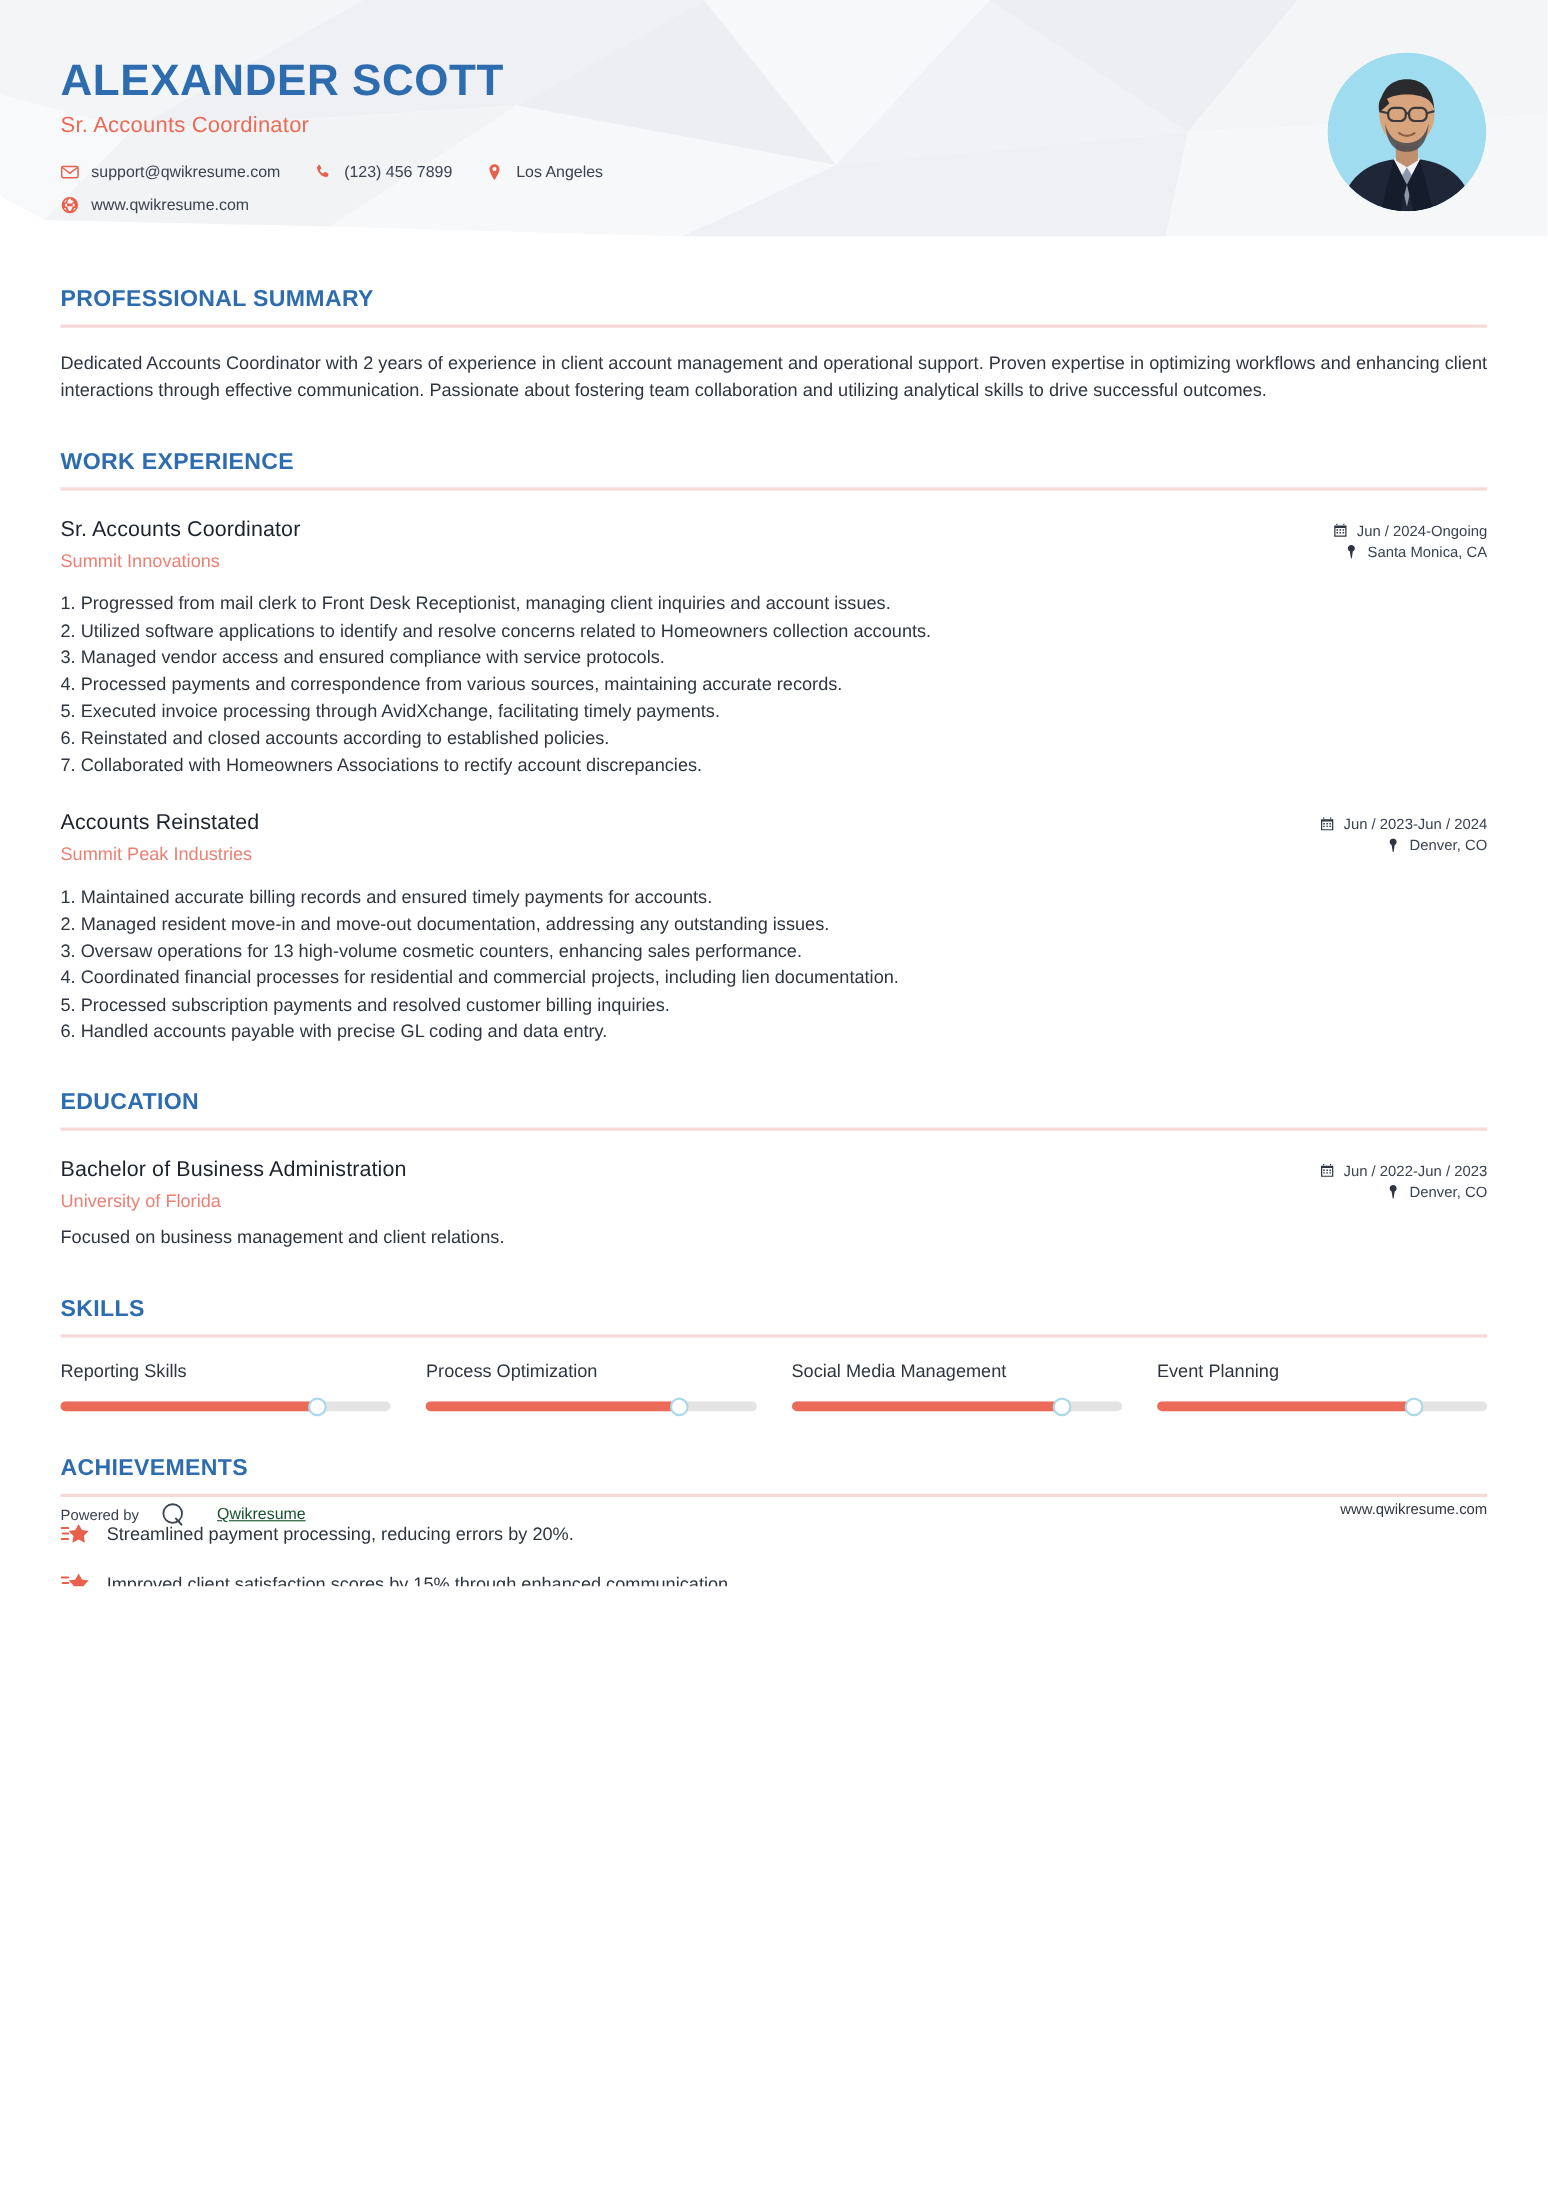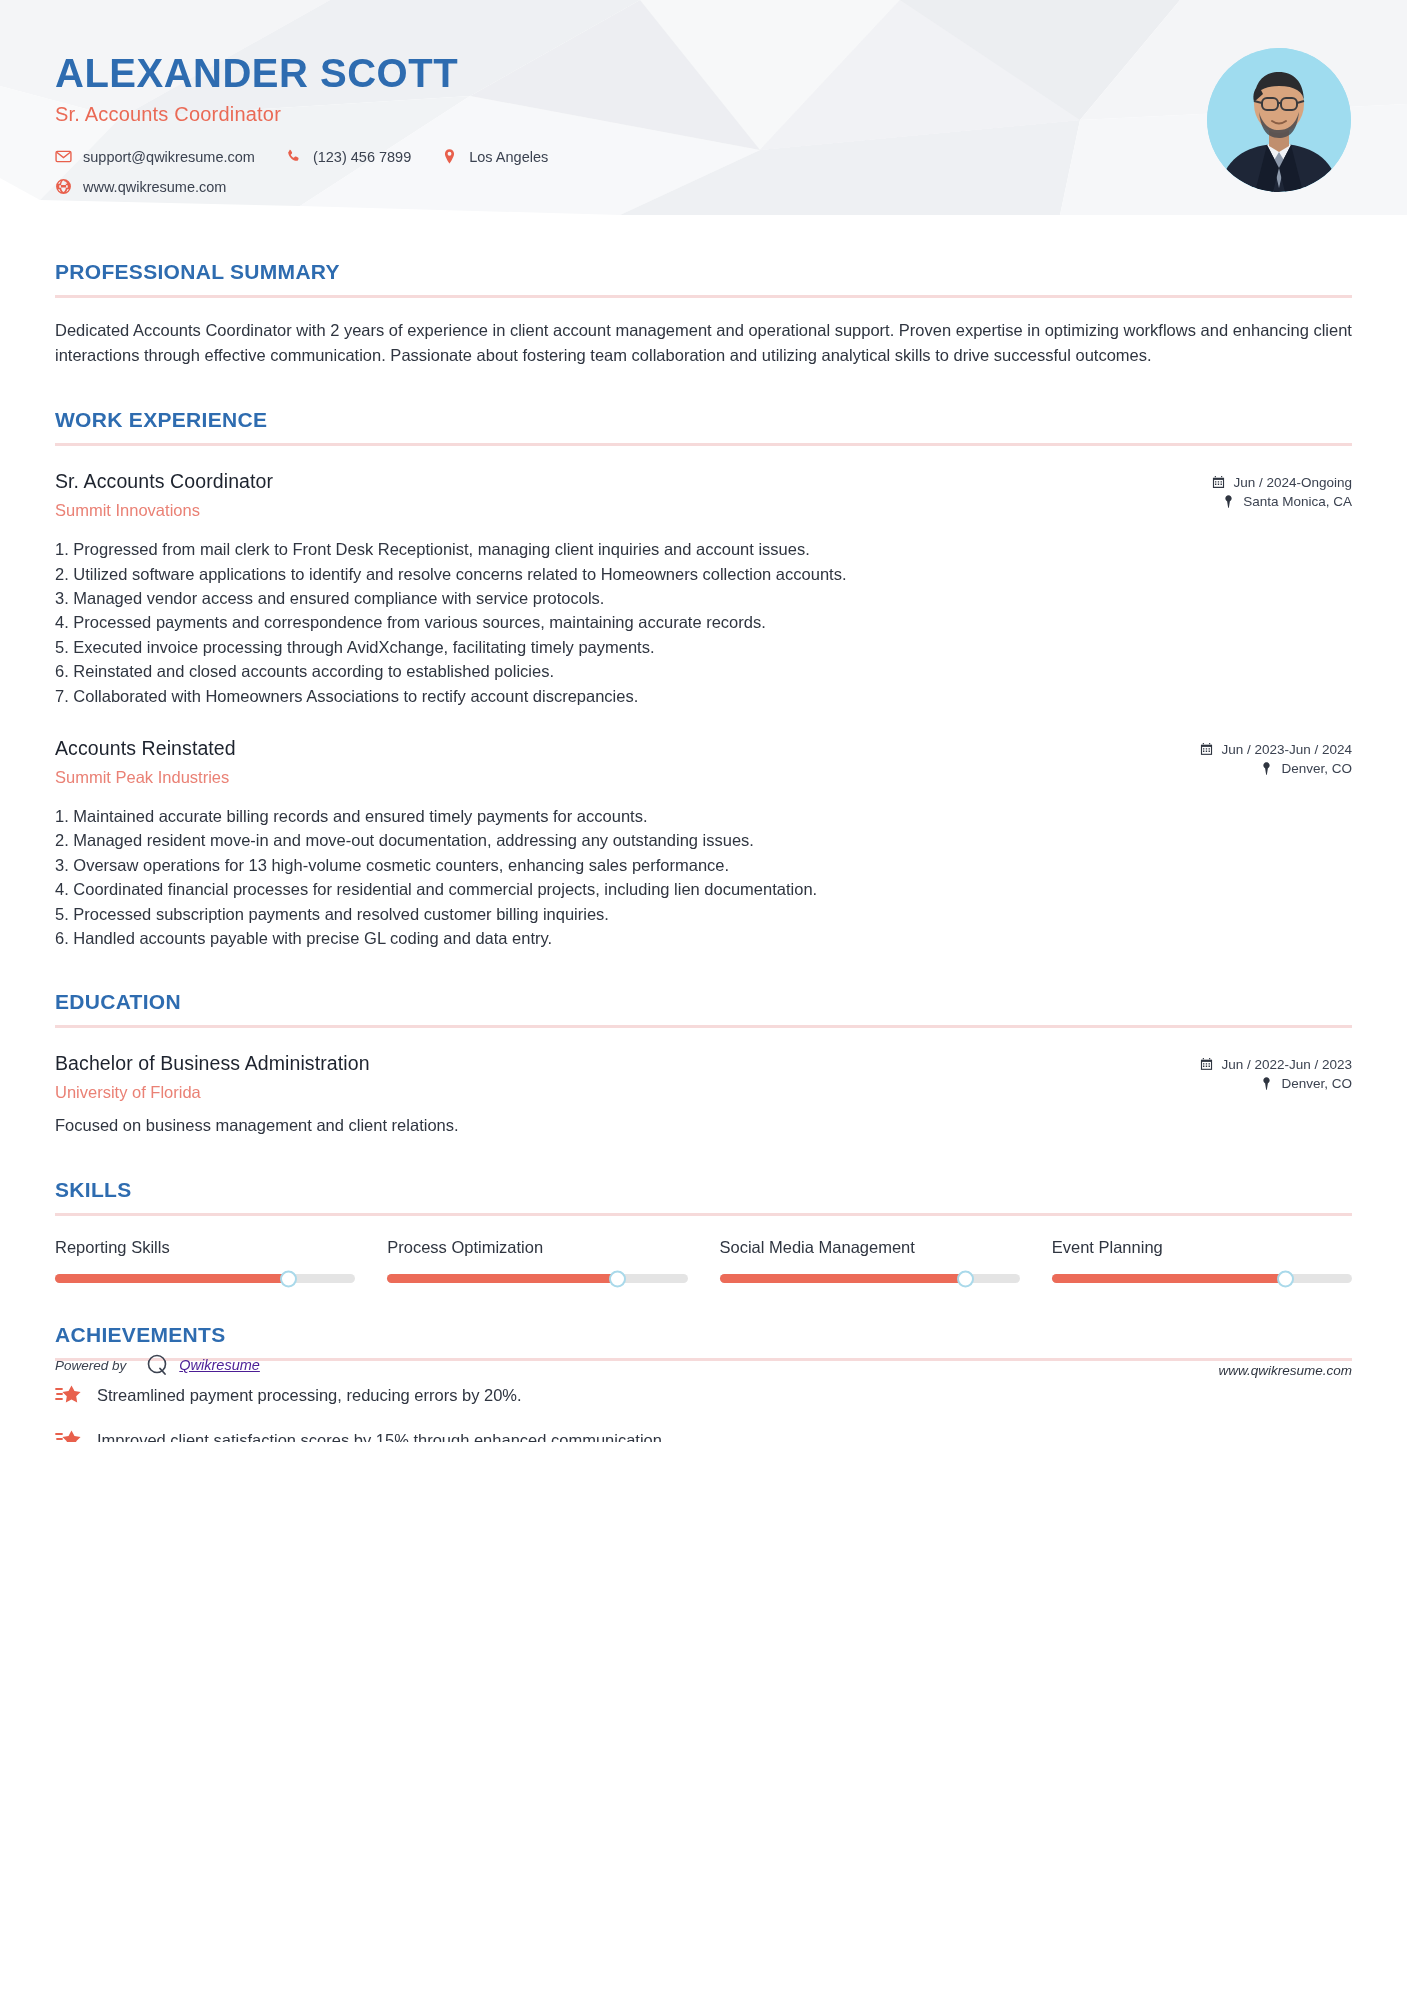--- a/index.html
+++ b/index.html
@@ -235,47 +235,47 @@
   .ach-text {
     font-size: 16.5px;
     color: #2f3540;
     line-height: 1.4;
   }
 
   
   .footer {
     position: absolute;
     left: 55px; right: 55px;
-    bottom: 64px;
-    display: flex;
-    align-items: flex-end;
+    bottom: 52px;
+    display: flex;
+    align-items: flex-start;
     justify-content: space-between;
     z-index: 2;
-    font-style: italic;
   }
   .footer-left {
     display: flex;
     align-items: center;
   }
   .powered {
     font-size: 13.5px;
     color: #3b4250;
     margin-right: 18px;
   }
   .brand-mark {
     width: 26px; height: 26px;
     margin-right: 9px;
     color: #3b4250;
     display: inline-flex;
   }
   .brand-mark svg { display: block; }
   .brand-name {
     font-size: 14.5px;
-    color: #4c1d95;
+    color: #14532d;
     text-decoration: underline;
+    margin-left: 18px;
   }
   .footer-right {
     font-size: 13.5px;
     color: #2f3540;
   }
 </style>
 </head>
 <body>
 
 <div class="page">

